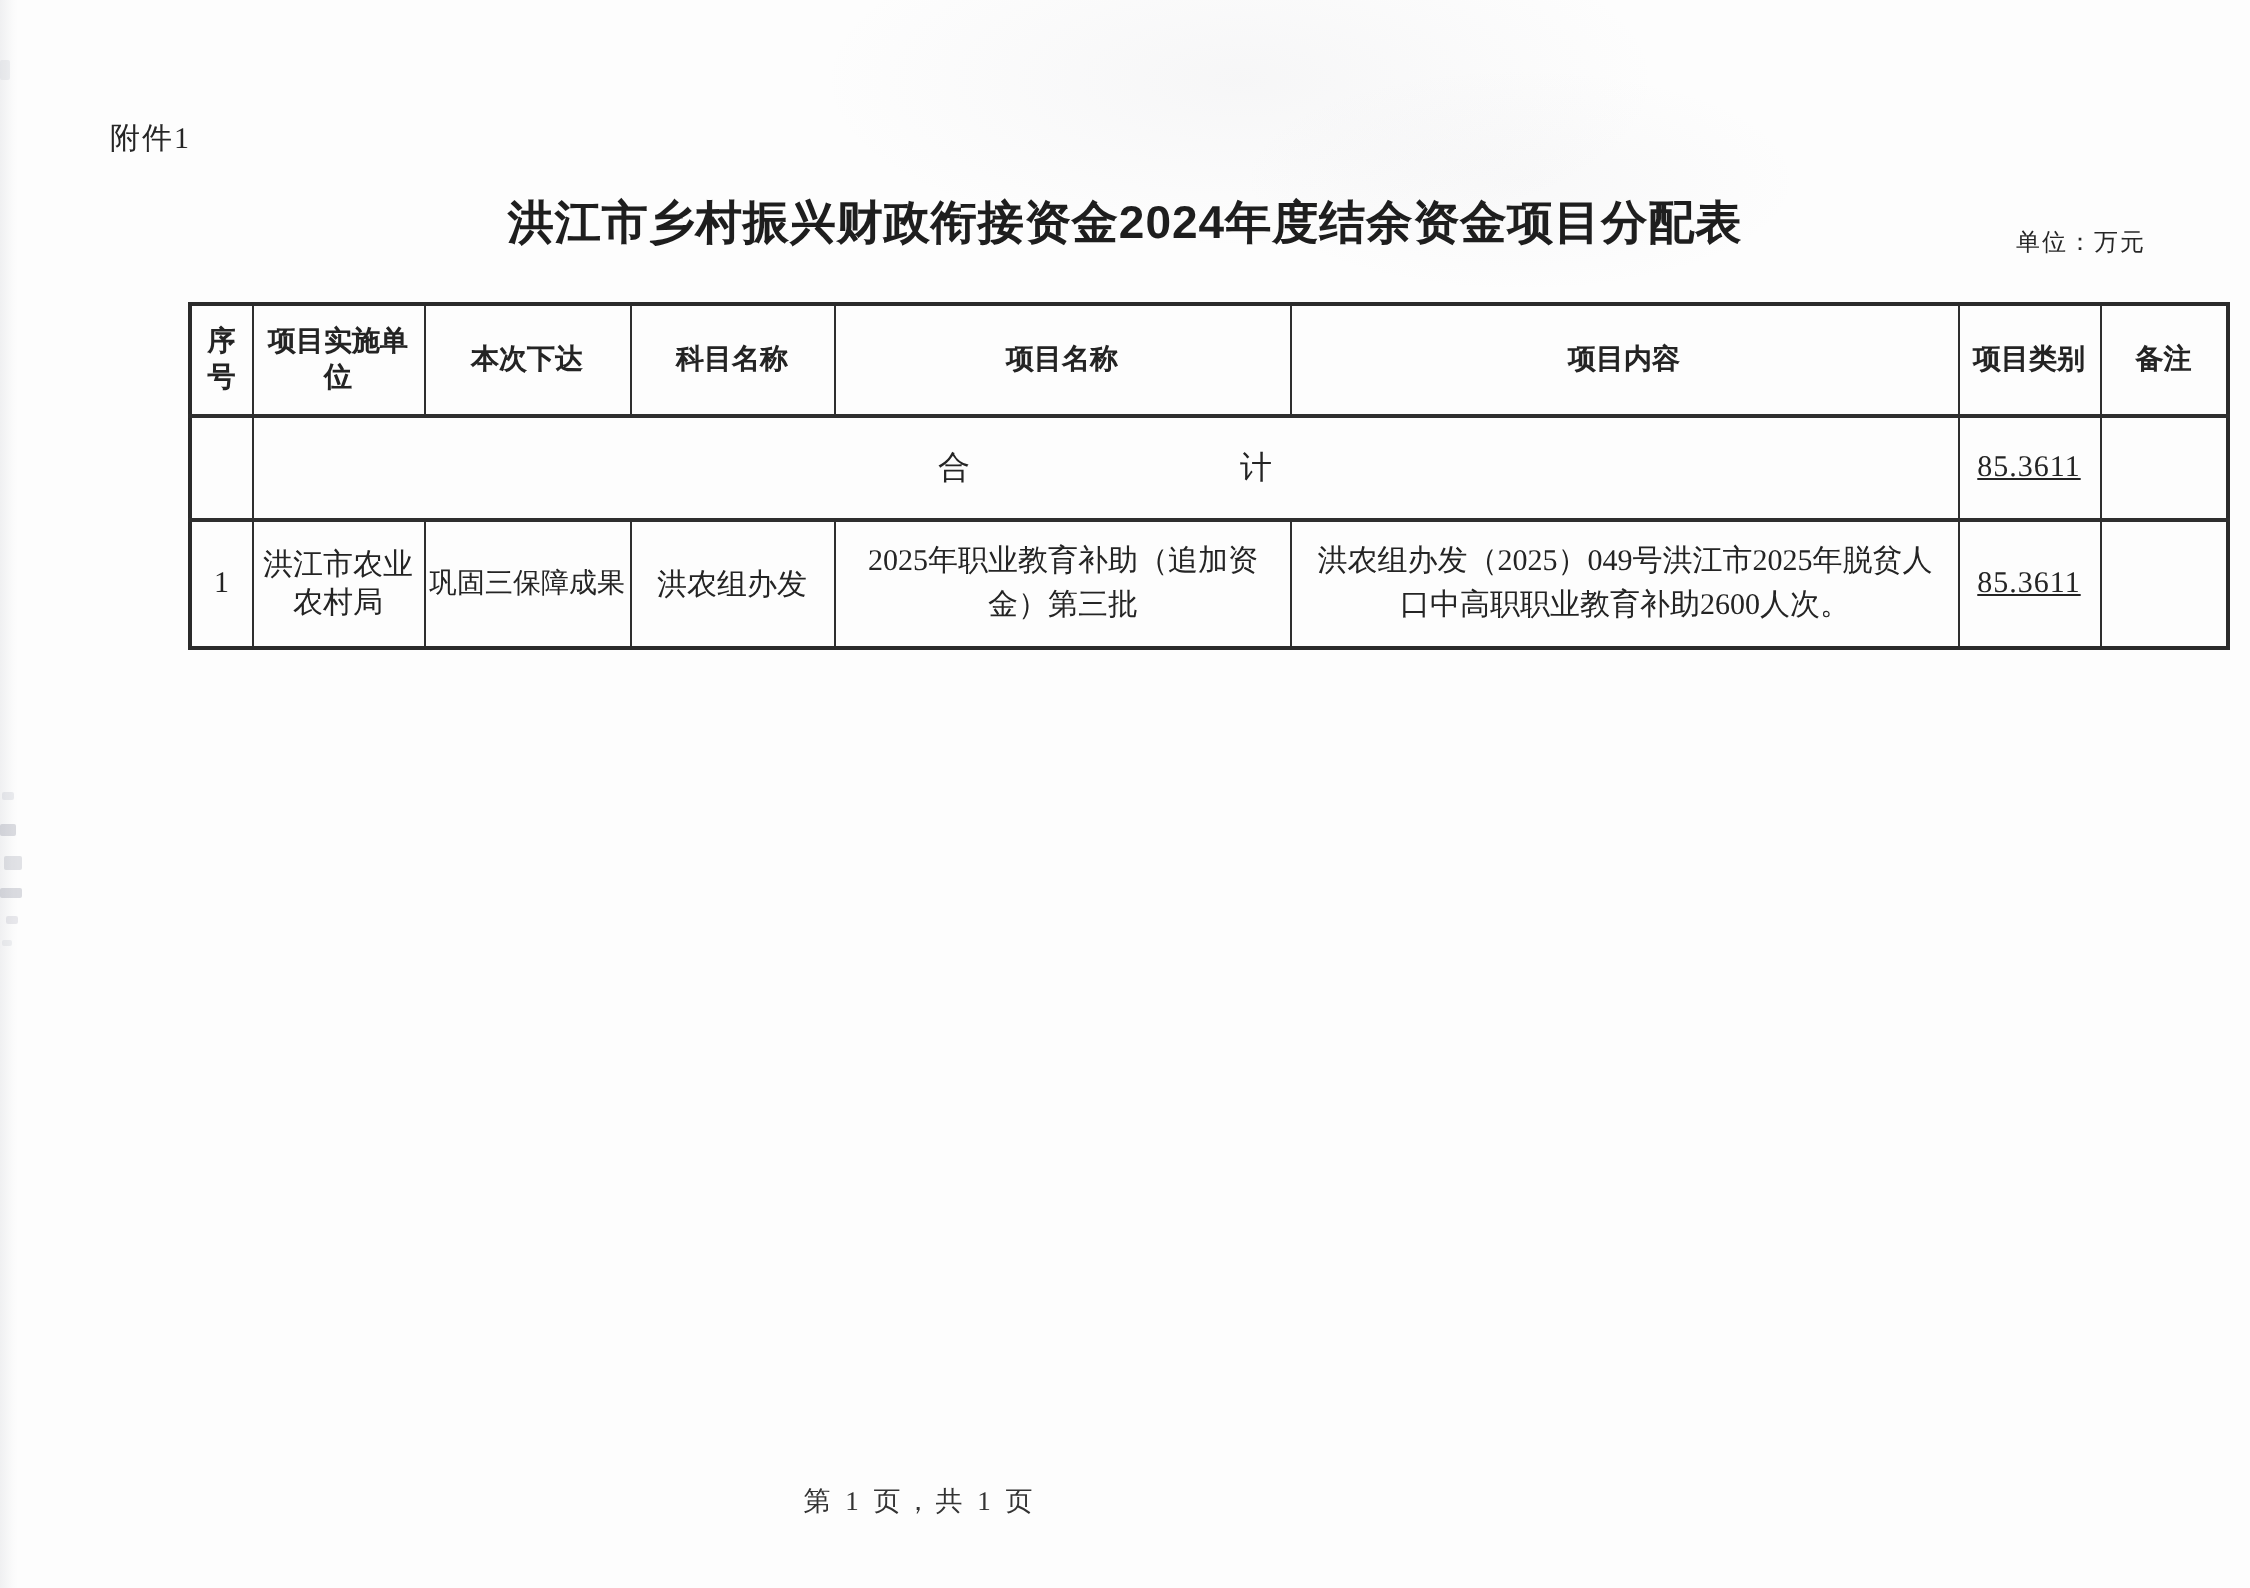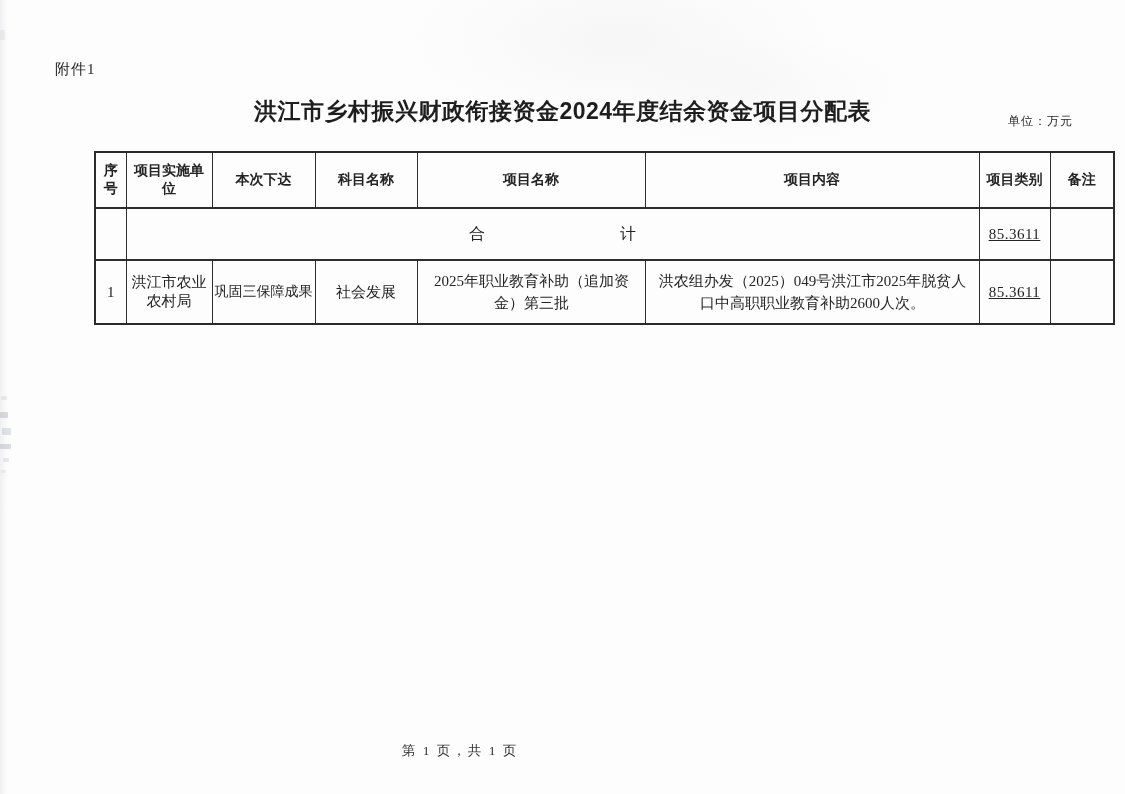--- a/index.html
+++ b/index.html
@@ -168,21 +168,21 @@
             <span>计</span>
           </div>
         </td>
         <td class="amount">85.3611</td>
         <td></td>
       </tr>
       <tr class="data-row">
         <td>1</td>
         <td>洪江市农业农村局</td>
         <td class="cat-cell">巩固三保障成果</td>
-        <td>社会发展</td>
+        <td>洪农组办发</td>
         <td class="cell-left">2025年职业教育补助（追加资金）第三批</td>
         <td class="cell-left">洪农组办发（2025）049号洪江市2025年脱贫人口中高职职业教育补助2600人次。</td>
         <td class="amount">85.3611</td>
         <td></td>
       </tr>
     </tbody>
   </table>
 
   <div class="footer">第 1 页，共 1 页</div>
 

